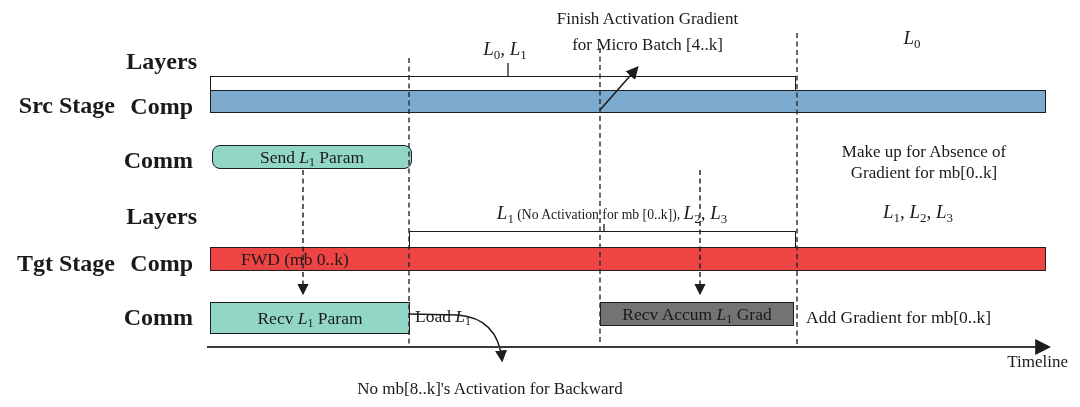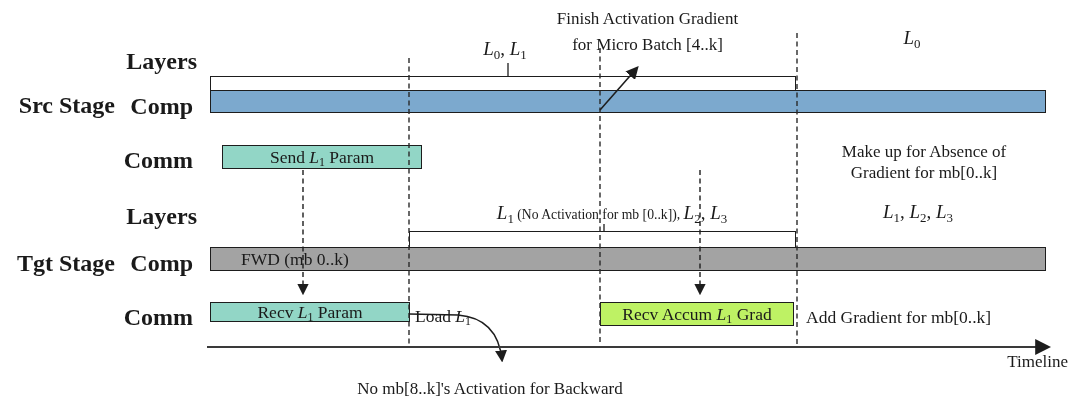--- a/index.html
+++ b/index.html
@@ -36,31 +36,31 @@
   <div class="abs lbl" style="left:119px;top:147px;width:74px;">Comm</div>
   <div class="abs lbl" style="left:15px;top:250px;width:100px;">Tgt Stage</div>
   <div class="abs lbl" style="left:123px;top:203px;width:74px;">Layers</div>
   <div class="abs lbl" style="left:119px;top:250px;width:74px;">Comp</div>
   <div class="abs lbl" style="left:119px;top:304px;width:74px;">Comm</div>
 
   <div class="bracket" style="left:210px;top:76px;width:586px;height:15px;"></div>
   <div class="bracket" style="left:409px;top:231px;width:387px;height:17px;"></div>
 
   <div class="bar" style="left: 210px; top: 90px; width: 836px; height: 23px; background: rgb(124, 169, 206);"></div>
-  <div class="bar" style="left: 210px; top: 247px; width: 836px; height: 24px; background: #a3a3a3;">
+  <div class="bar" style="left: 210px; top: 247px; width: 836px; height: 24px; background: #ef4444;">
     <span class="fwd-text">FWD (mb 0..k)</span>
   </div>
 
-  <div class="bar" style="left: 222px; top: 145px; width: 200px; height: 24px; background: rgb(146, 214, 198);">
+  <div class="bar" style="left: 212px; top: 145px; width: 200px; height: 24px; background: rgb(146, 214, 198); border-radius: 8px;">
     <span><span>Send </span><span class="seg-i">L</span><span class="seg-sub">1</span><span> Param</span></span>
   </div>
-  <div class="bar" style="left: 210px; top: 302px; width: 200px; height: 20px; background: rgb(146, 214, 198);">
+  <div class="bar" style="left: 210px; top: 302px; width: 200px; height: 32px; background: rgb(146, 214, 198);">
     <span><span>Recv </span><span class="seg-i">L</span><span class="seg-sub">1</span><span> Param</span></span>
   </div>
-  <div class="bar" style="left: 600px; top: 302px; width: 194px; height: 24px; background: #bef264;">
+  <div class="bar" style="left: 600px; top: 302px; width: 194px; height: 24px; background: #737373;">
     <span><span>Recv Accum </span><span class="seg-i">L</span><span class="seg-sub">1</span><span> Grad</span></span>
   </div>
 
   <div class="abs mathlbl" style="left:445px;top:38px;width:120px;"><span class="seg-i">L</span><span class="seg-sub">0</span><span>, </span><span class="seg-i">L</span><span class="seg-sub">1</span></div>
   <div class="abs mathlbl" style="left:862px;top:27px;width:100px;"><span class="seg-i">L</span><span class="seg-sub">0</span></div>
   <div class="abs mathlbl" style="left:462px;top:202px;width:300px;"><span class="seg-i">L</span><span class="seg-sub">1</span><span class="seg-sm"> (No Activation for mb [0..k]), </span><span class="seg-i">L</span><span class="seg-sub">2</span><span>, </span><span class="seg-i">L</span><span class="seg-sub">3</span></div>
   <div class="abs mathlbl" style="left:858px;top:201px;width:120px;"><span class="seg-i">L</span><span class="seg-sub">1</span><span>, </span><span class="seg-i">L</span><span class="seg-sub">2</span><span>, </span><span class="seg-i">L</span><span class="seg-sub">3</span></div>
 
   <div class="abs note" style="left:515px;top:6px;width:265px;">
     <div>Finish Activation Gradient</div>

